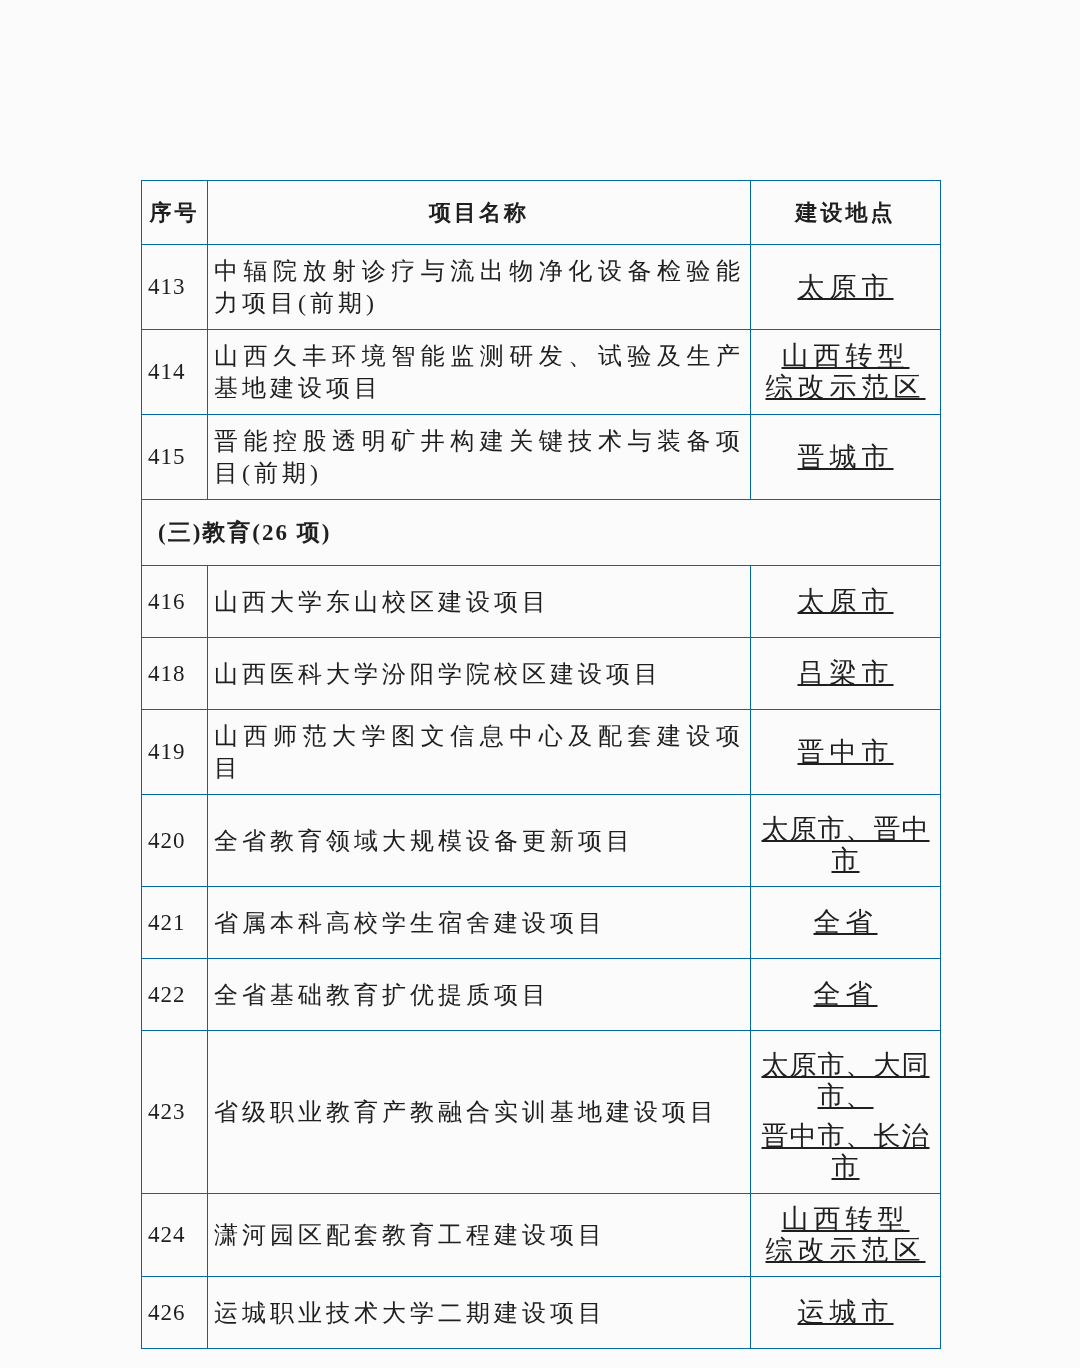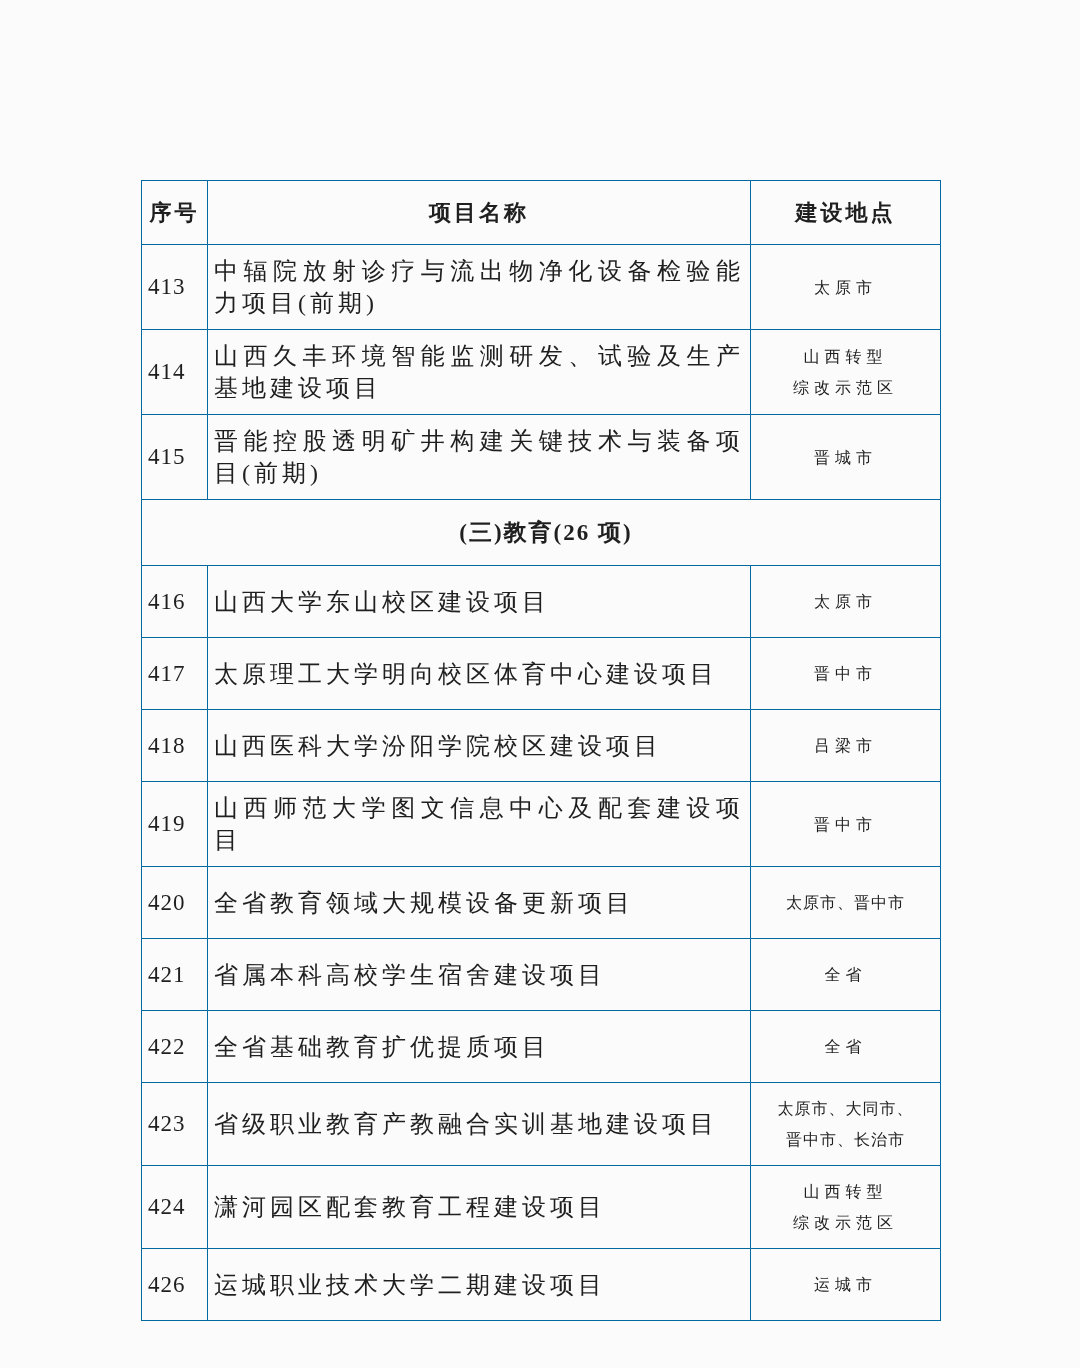--- a/index.html
+++ b/index.html
@@ -59,35 +59,35 @@
   td.name-cell {
     font-size: 24px;
     letter-spacing: 4px;
     line-height: 32px;
     text-align: justify;
     text-align-last: left;
     padding: 4px 10px;
   }
   td.loc-cell {
     text-align: center;
-    font-size: 16px;
+    font-size: 27px;
     line-height: 31px;
     padding: 2px 2px;
+    text-decoration: underline;
   }
   td.loc-cell .loc-line { letter-spacing: 5px; }
-  td.loc-cell .loc-line.tight { letter-spacing: 1px; }
+  td.loc-cell .loc-line.tight { letter-spacing: 1px; margin-top: 9px; }
 
   tr.section-row td {
     height: 66px;
     font-size: 23px;
     font-weight: bold;
     letter-spacing: 2px;
     padding-left: 16px;
     vertical-align: middle;
-    text-align: center;
   }
 </style>
 </head>
 <body>
 
 <div class="doc-page">
   <table class="projects">
     <colgroup>
       <col class="c-seq">
       <col class="c-name">
@@ -124,27 +124,20 @@
           </td>
         </tr>
         <tr class="section-row">
           <td colspan="3" class="section-label">(三)教育(26 项)</td>
         </tr>
         <tr class="item-row">
           <td class="seq-cell">416</td>
           <td class="name-cell">山西大学东山校区建设项目</td>
           <td class="loc-cell">
             <div class="loc-line">太原市</div>
-          </td>
-        </tr>
-        <tr class="item-row">
-          <td class="seq-cell">417</td>
-          <td class="name-cell">太原理工大学明向校区体育中心建设项目</td>
-          <td class="loc-cell">
-            <div class="loc-line">晋中市</div>
           </td>
         </tr>
         <tr class="item-row">
           <td class="seq-cell">418</td>
           <td class="name-cell">山西医科大学汾阳学院校区建设项目</td>
           <td class="loc-cell">
             <div class="loc-line">吕梁市</div>
           </td>
         </tr>
         <tr class="item-row">

